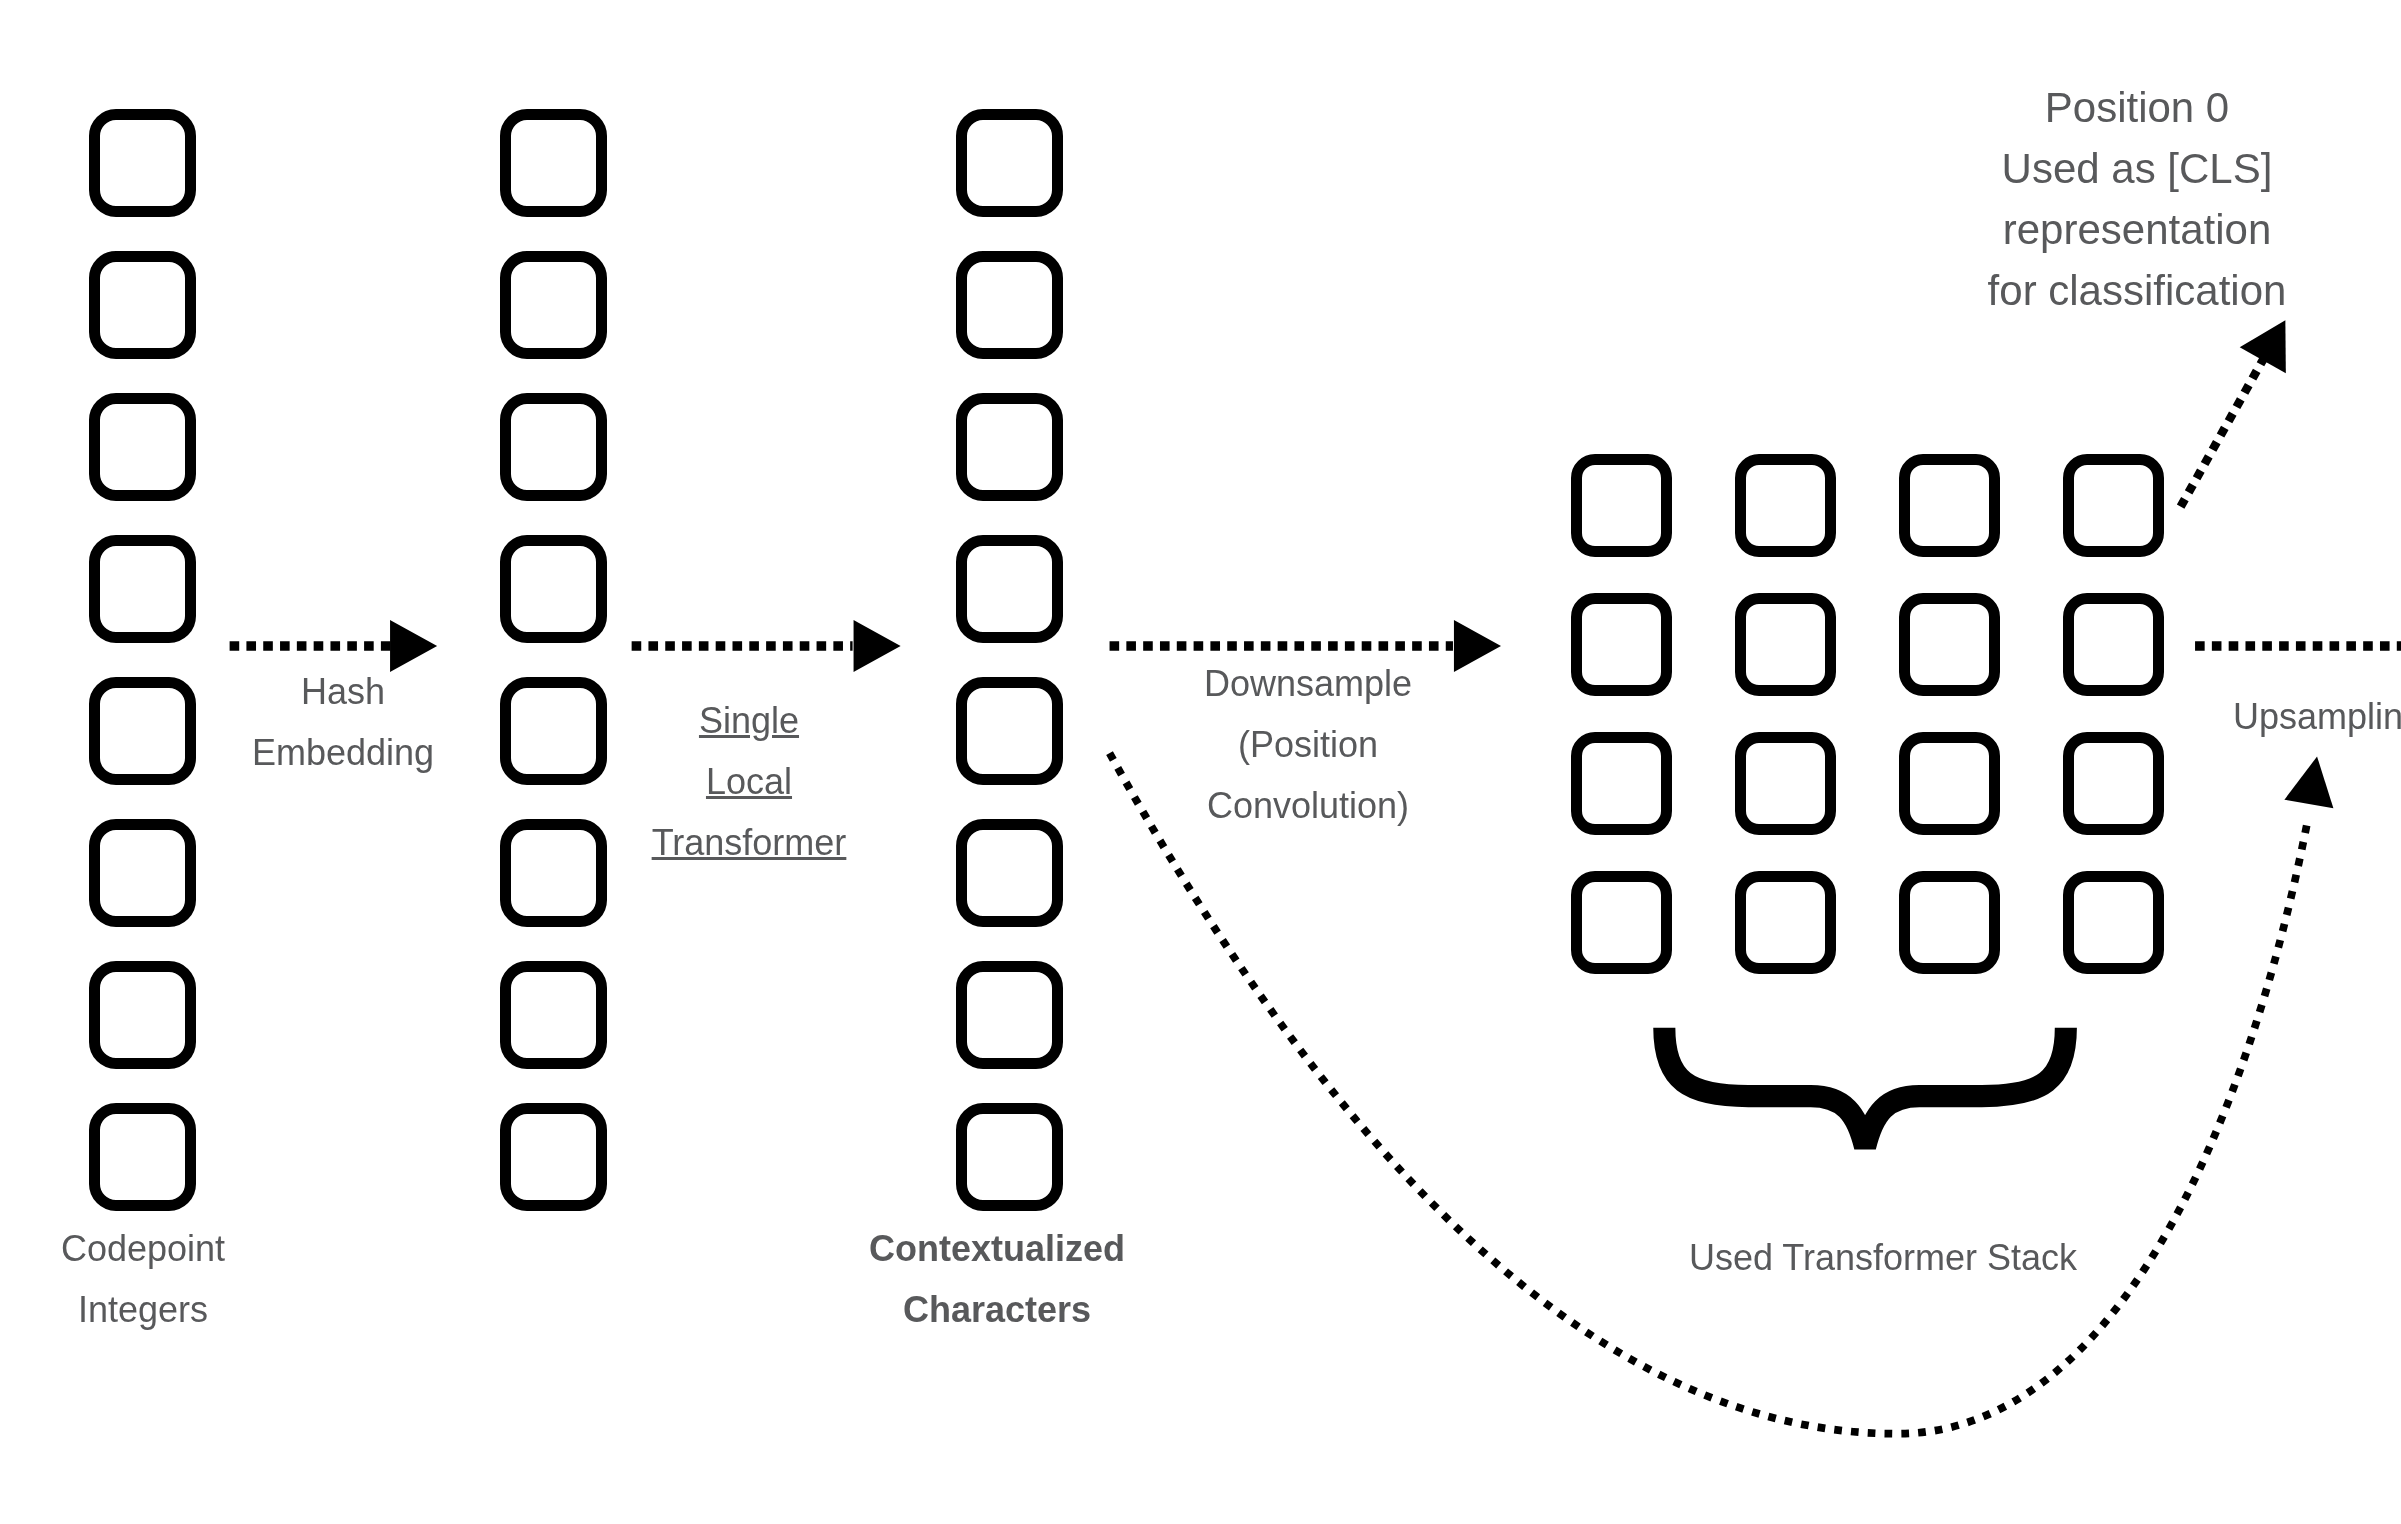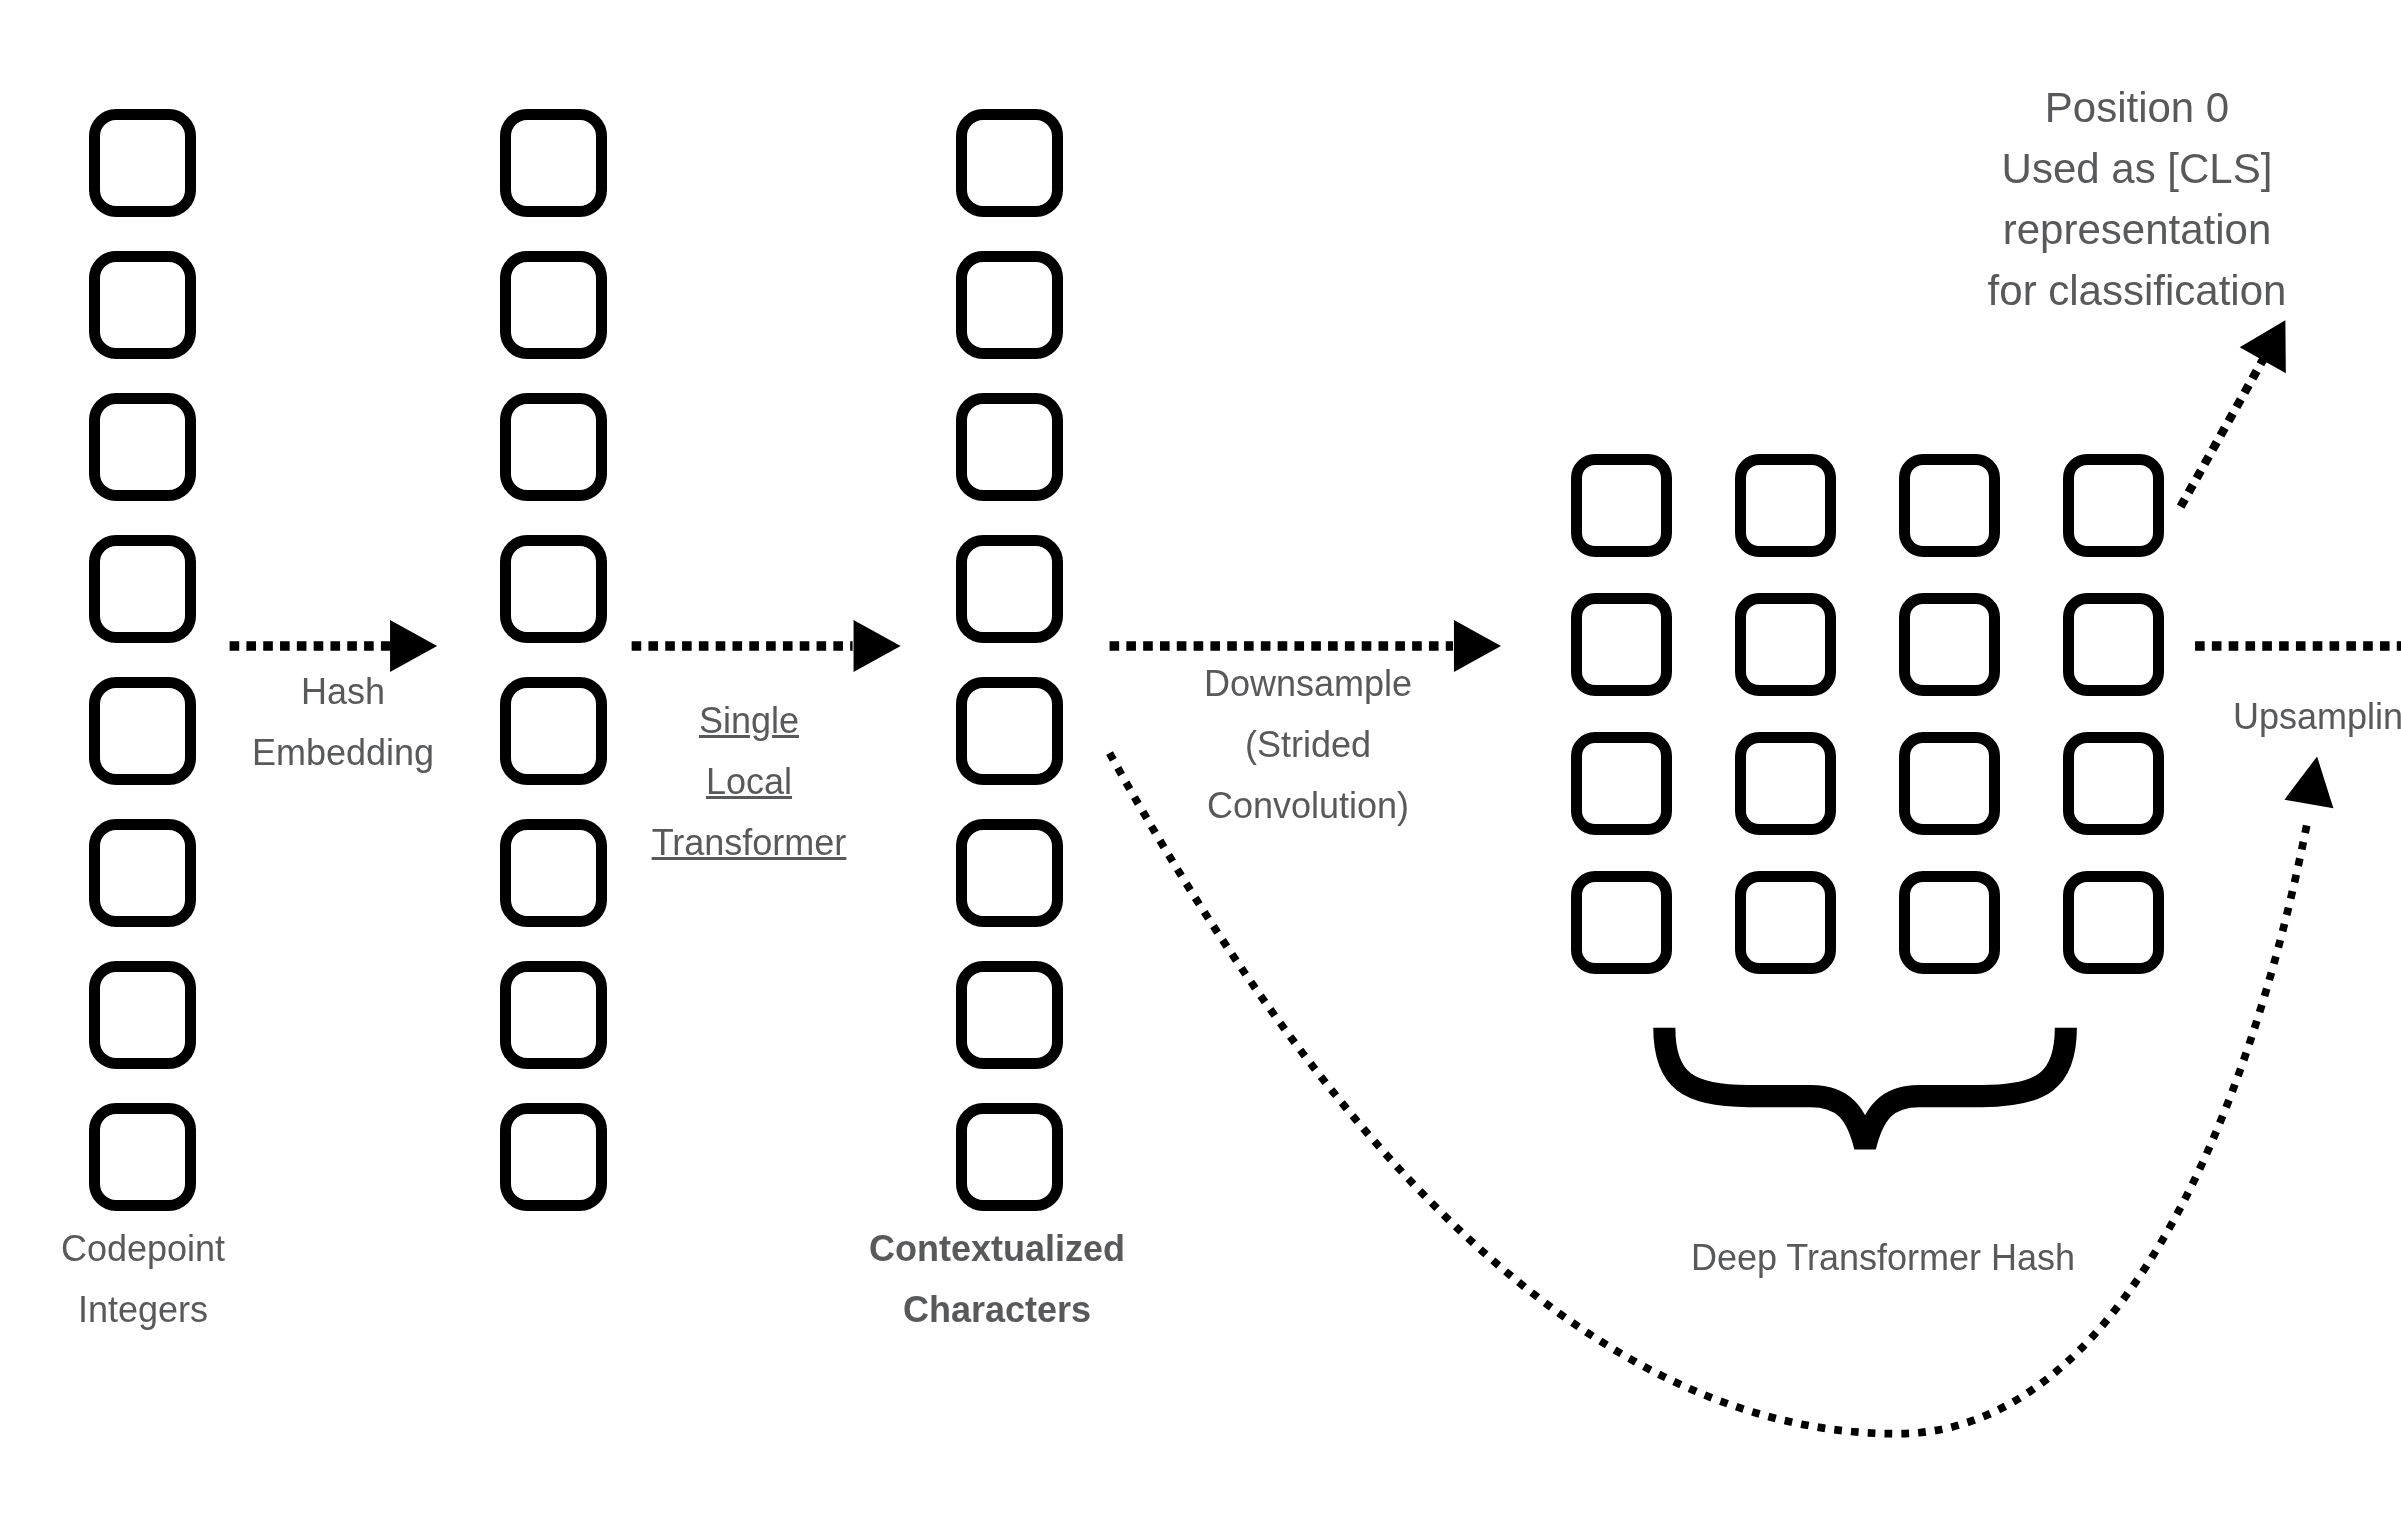--- a/index.html
+++ b/index.html
@@ -120,31 +120,31 @@
       <div class="sq"></div>
       <div class="sq"></div>
     </div>
 
   <div class="lbl" style="left:103px;top:661px;width:480px;">Hash
 Embedding</div>
   <div class="lbl" style="left:509px;top:690px;width:480px;text-decoration:underline;">Single
 Local
 Transformer</div>
   <div class="lbl" style="left:1020px;top:653px;width:576px;">Downsample
-(Strided
+(Position
 Convolution)</div>
   <div class="lbl" style="left:2088px;top:686px;width:480px;">Upsampling</div>
 
   <div class="lbl small" style="left:1849px;top:77px;width:576px;">Position 0
 Used as [CLS]
 representation
 for classification</div>
 
   <div class="lbl" style="left:-97px;top:1218px;width:480px;">Codepoint
 Integers</div>
   <div class="lbl" style="left:733px;top:1218px;width:528px;font-weight:bold;">Contextualized
 Characters</div>
-  <div class="lbl" style="left:1547px;top:1227px;width:672px;">Deep Transformer Hash</div>
+  <div class="lbl" style="left:1547px;top:1227px;width:672px;">Used Transformer Stack</div>
   <div class="lbl" style="left:2353px;top:1218px;width:528px;">Concatenated
 Representations</div>
 
 </div>
 
 
 </body></html>

